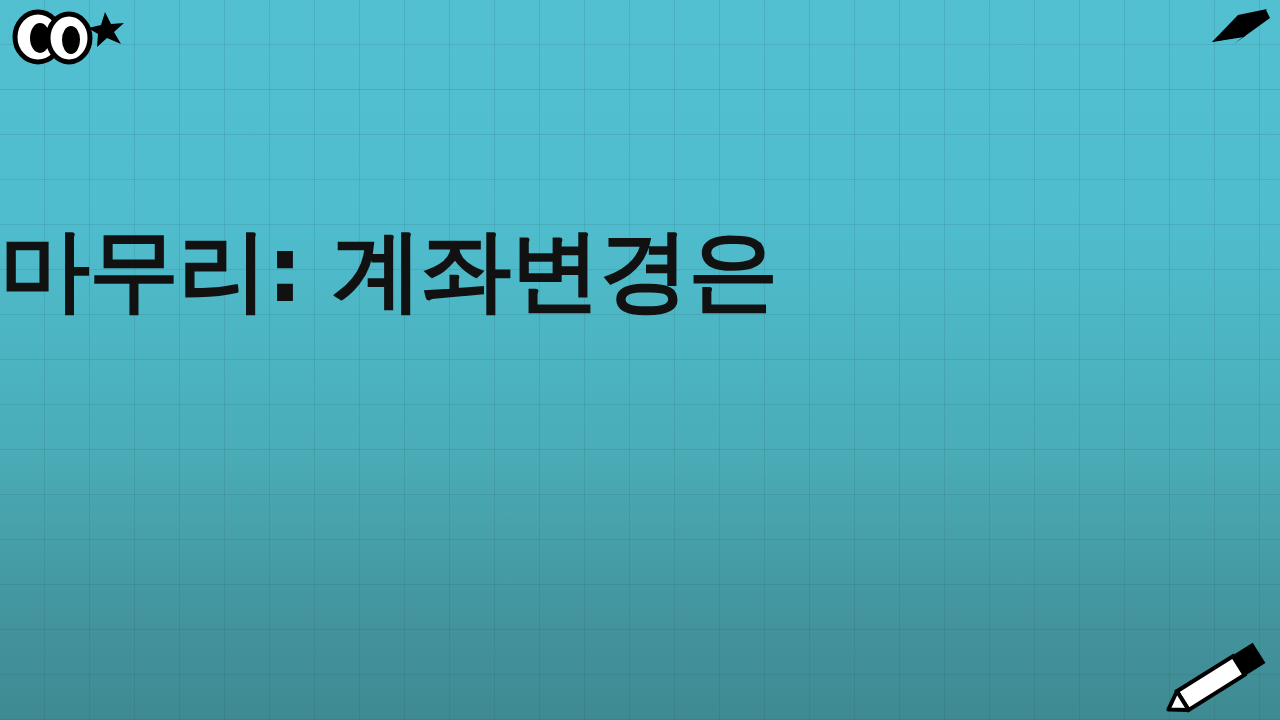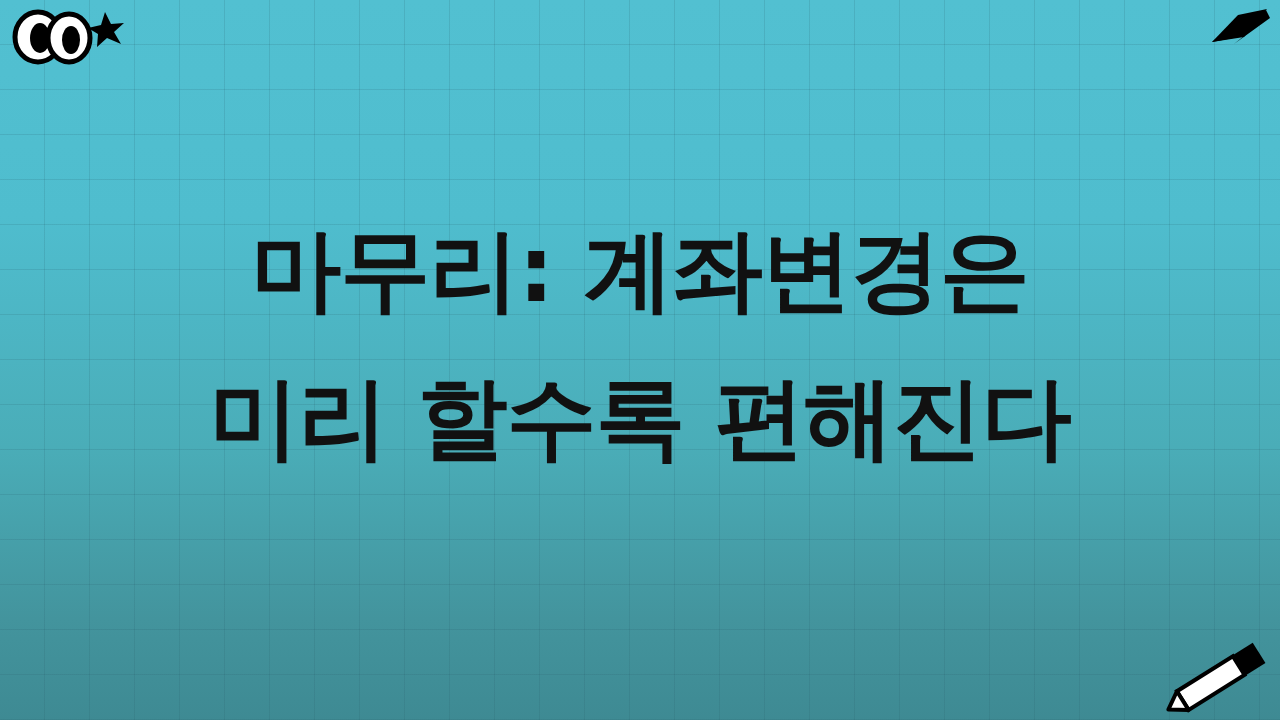--- a/index.html
+++ b/index.html
@@ -63,21 +63,21 @@
     width: 118px;
     height: 80px;
   }
 
   
   #headline {
     position: absolute;
     left: 0;
     right: 0;
     top: 196px;
-    text-align: center;
+    text-align: left;
     color: #111111;
     font-family: "DejaVu Sans", "Liberation Sans", sans-serif;
     font-weight: 700;
     font-size: 90px;
     line-height: 148px;
     letter-spacing: -1px;
     white-space: nowrap;
   }
   #headline .line {
     display: block;
@@ -119,16 +119,15 @@
       <g transform="rotate(-32 59 40)">
         <rect x="18" y="30" width="66" height="22" fill="#ffffff" stroke="#000000" stroke-width="4"></rect>
         <polygon points="18,30 18,52 1,41" fill="#ffffff" stroke="#000000" stroke-width="4" stroke-linejoin="round"></polygon>
         <rect x="84" y="29" width="24" height="24" fill="#000000"></rect>
       </g>
     </svg>
   </div>
 
   <div id="headline">
     <span class="line">마무리: 계좌변경은</span>
-    <span class="line">미리 할수록 편해진다</span>
   </div>
 
 </div>
 
 </body></html>

